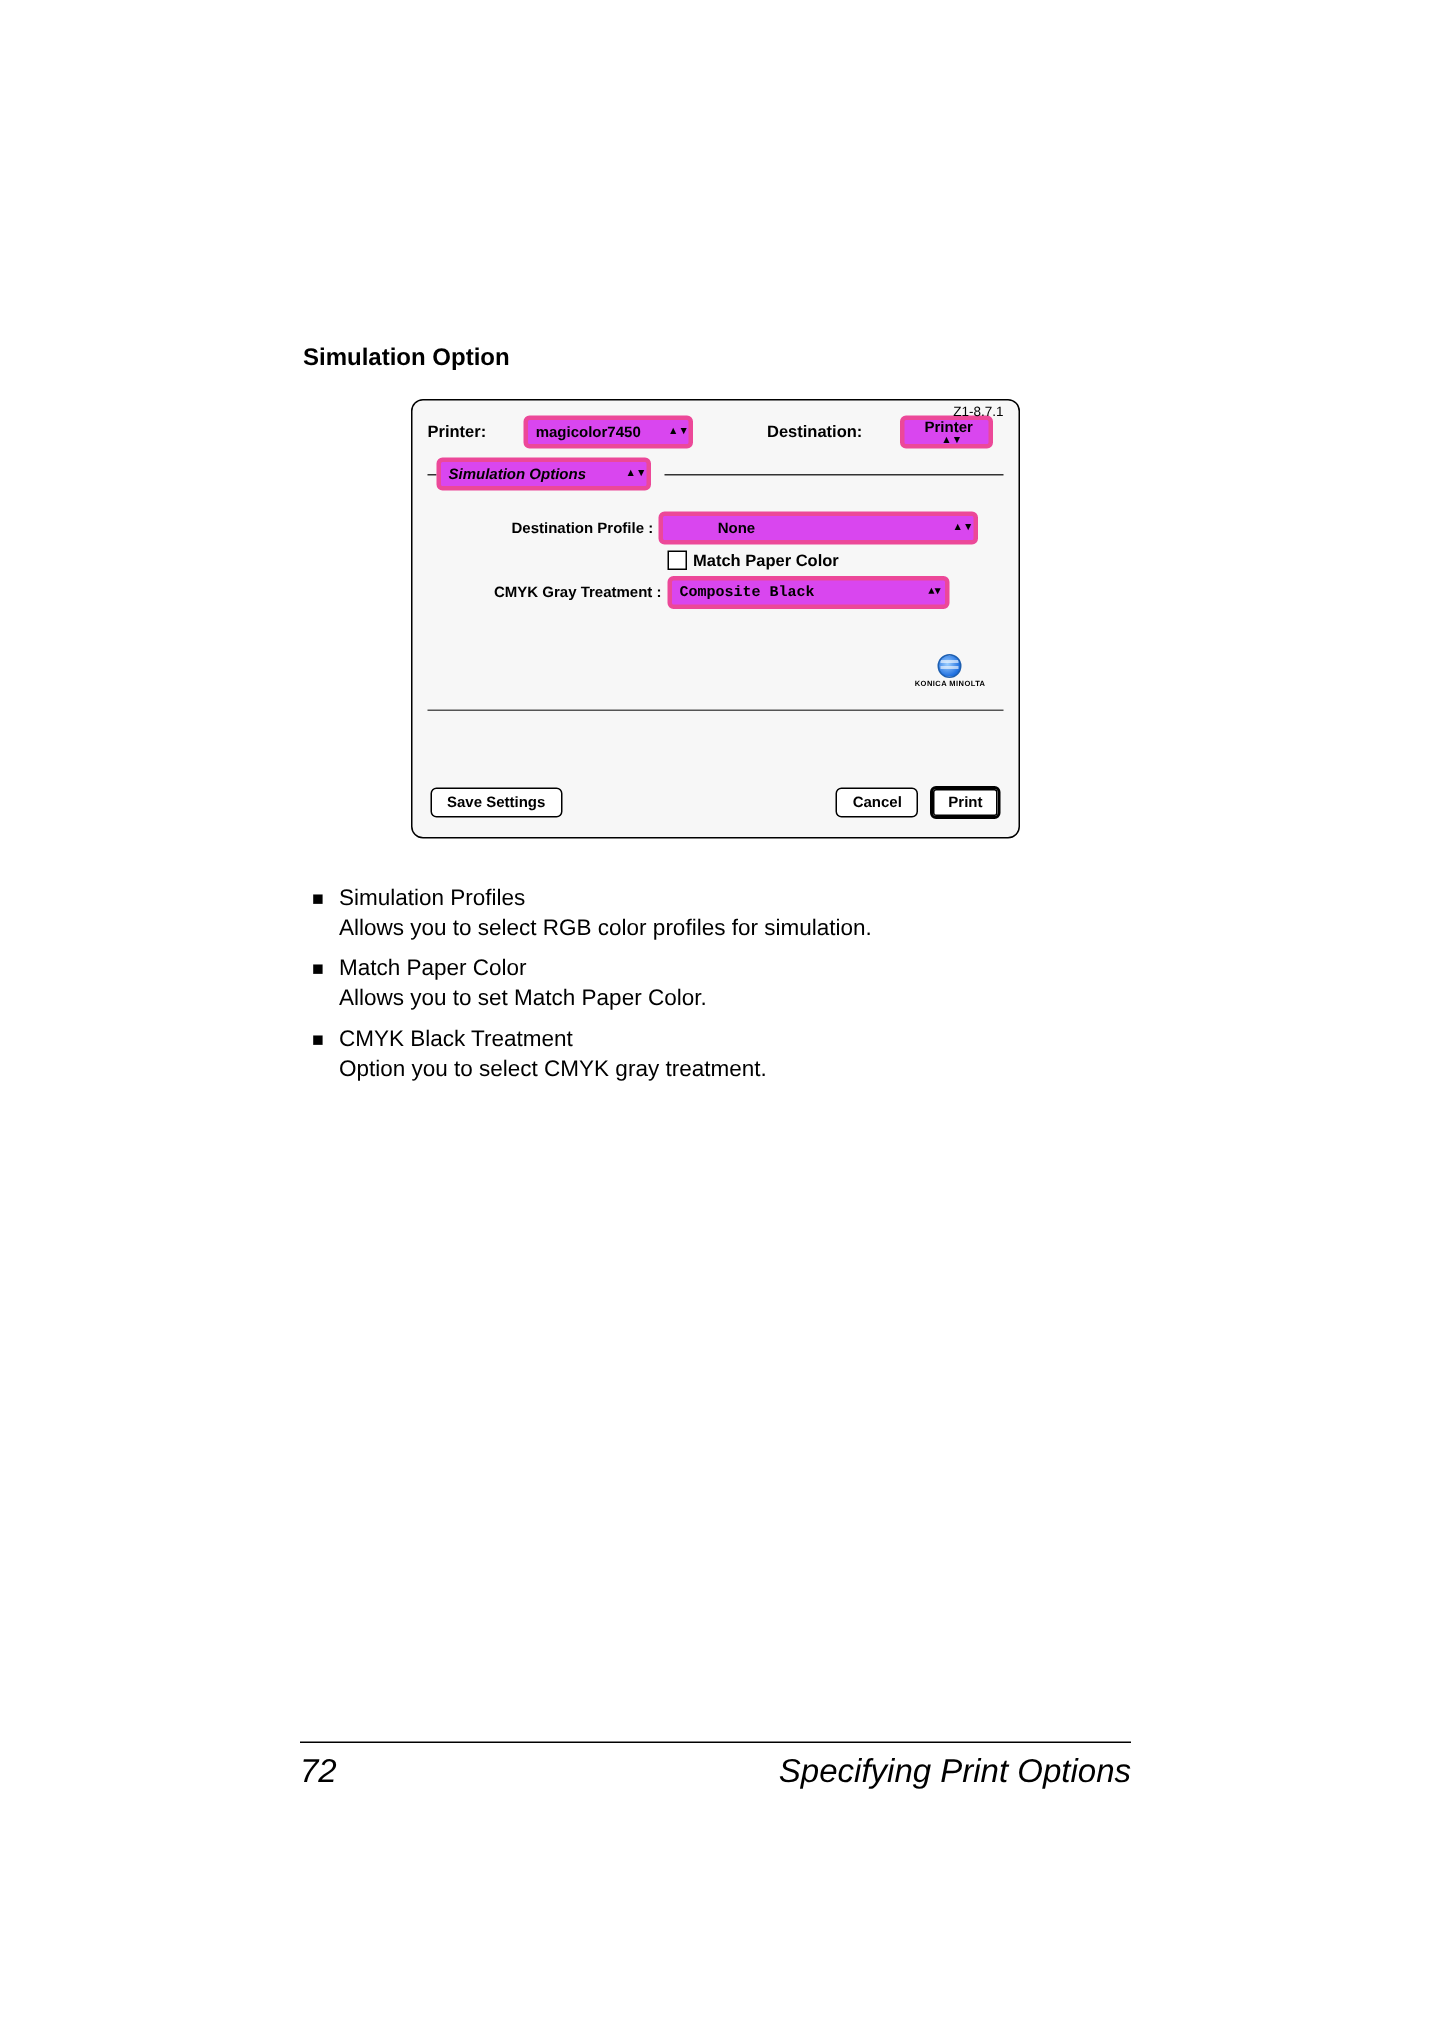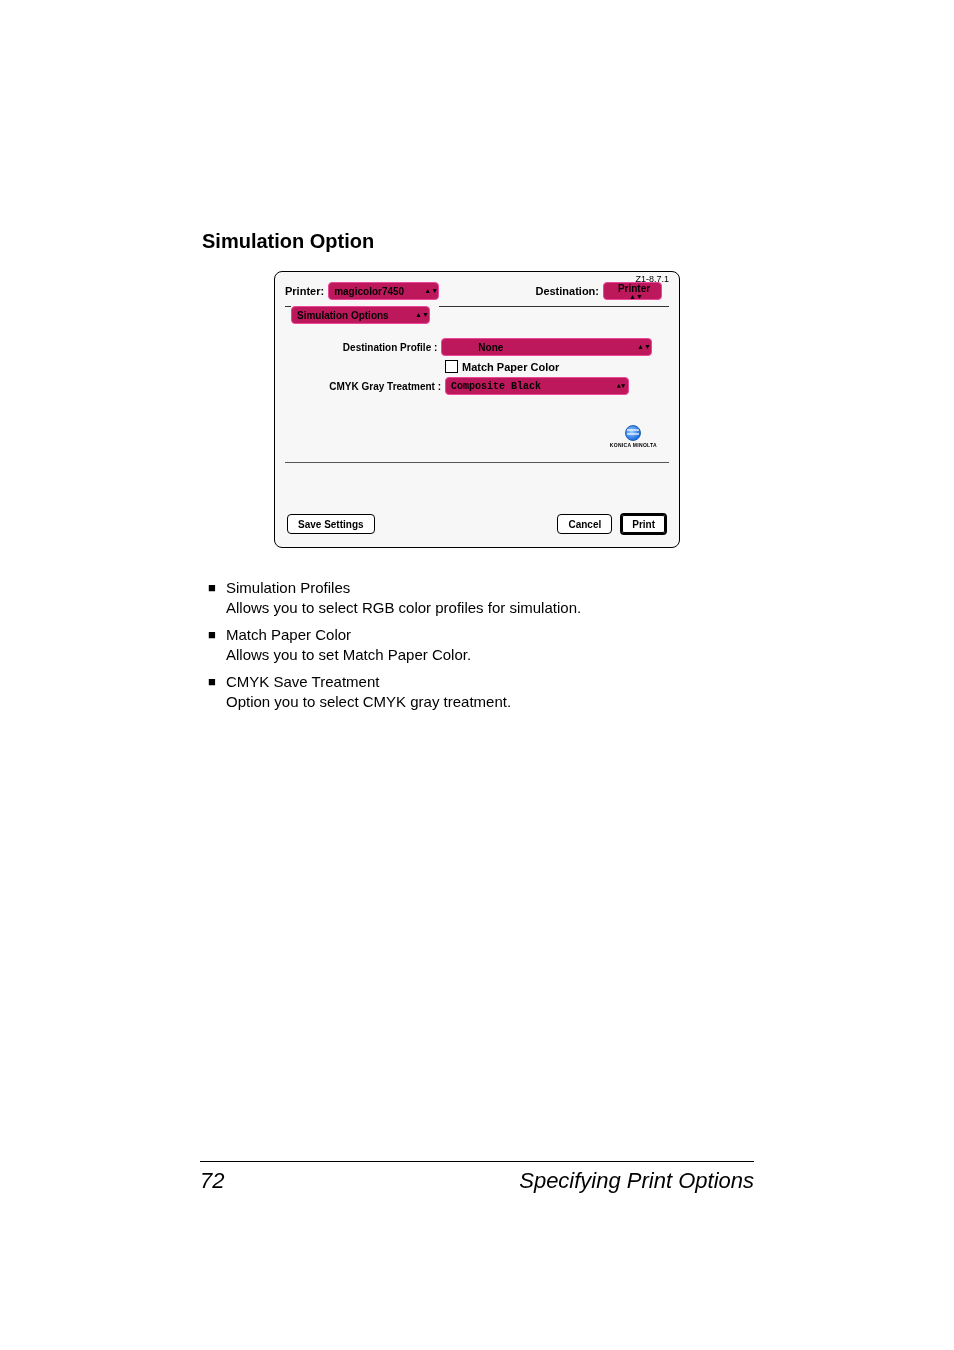--- a/index.html
+++ b/index.html
@@ -10,21 +10,21 @@
     color: #000;
   }
   .page {
     width: 954px;
     height: 1350px;
     position: relative;
     box-sizing: border-box;
     padding: 230px 200px 0 200px;
   }
   .section-title {
-    font-size: 20px;
+    font-size: 16px;
     font-weight: bold;
     margin: 0 0 18px 2px;
   }
   
   .dialog-wrap {
     display: flex;
     justify-content: center;
   }
   .dialog {
     width: 384px;
@@ -41,30 +41,31 @@
     position: absolute;
     top: 2px;
     right: 10px;
     font-size: 9px;
     font-weight: normal;
   }
   .dlg-row {
     display: flex;
     align-items: center;
     margin-bottom: 6px;
+    gap: 21px;
   }
   .dlg-row .lbl { margin-right: 4px; }
   .spacer { flex: 1; }
   .select {
     display: inline-flex;
     align-items: center;
     justify-content: space-between;
-    border: 1px solid #ec4899;
+    border: 3px solid #ec4899;
     border-radius: 4px;
-    background: #be185d;
+    background: #d946ef;
     height: 16px;
     padding: 0 2px 0 5px;
     font-weight: bold;
     font-size: 10px;
     margin-right: 7px;
   }
   .select .arrow {
     width: 10px;
     display: inline-flex;
     flex-direction: column;
@@ -73,21 +74,21 @@
     font-size: 7px;
     margin-left: 4px;
   }
   .sel-printer { width: 102px; }
   .sel-dest    { width: 50px; flex-direction: column; }
   .sel-section { width: 130px; }
   .sel-simprof { width: 175px; padding-left: 36px; }
   .sel-cmyk    { width: 175px; font-family: Liberation Mono, monospace; }
 
   
-  .hr-row { display:flex; margin: 2px 0 8px 0;}
+  .hr-row { display:flex; align-items:center; margin: 2px 0 8px 0; font-style: italic;}
   .hr-stub-left { width:6px; height:1px; background:#333; margin-right:0;}
   .hr-rest { flex:1; height:1px; background:#333; margin-left:2px;}
   
   .options-block { padding: 2px 10px 6px 6px; }
   .opt-row {
     display: flex;
     align-items: center;
     margin: 4px 0;
   }
   .opt-label {
@@ -283,21 +284,21 @@
     <div class="item">
       <span class="bullet">■</span>
       <span class="content">
         <span class="label">Match Paper Color</span>
         <span class="desc">Allows you to set Match Paper Color.</span>
       </span>
     </div>
     <div class="item">
       <span class="bullet">■</span>
       <span class="content">
-        <span class="label">CMYK Save Treatment</span>
+        <span class="label">CMYK Black Treatment</span>
         <span class="desc">Option you to select CMYK gray treatment.</span>
       </span>
     </div>
   </div>
 
   <div class="footer">
     <div class="footer-line"></div>
     <div class="footer-row">
       <span class="page-num">72</span>
       <span class="footer-title">Specifying Print Options</span>

